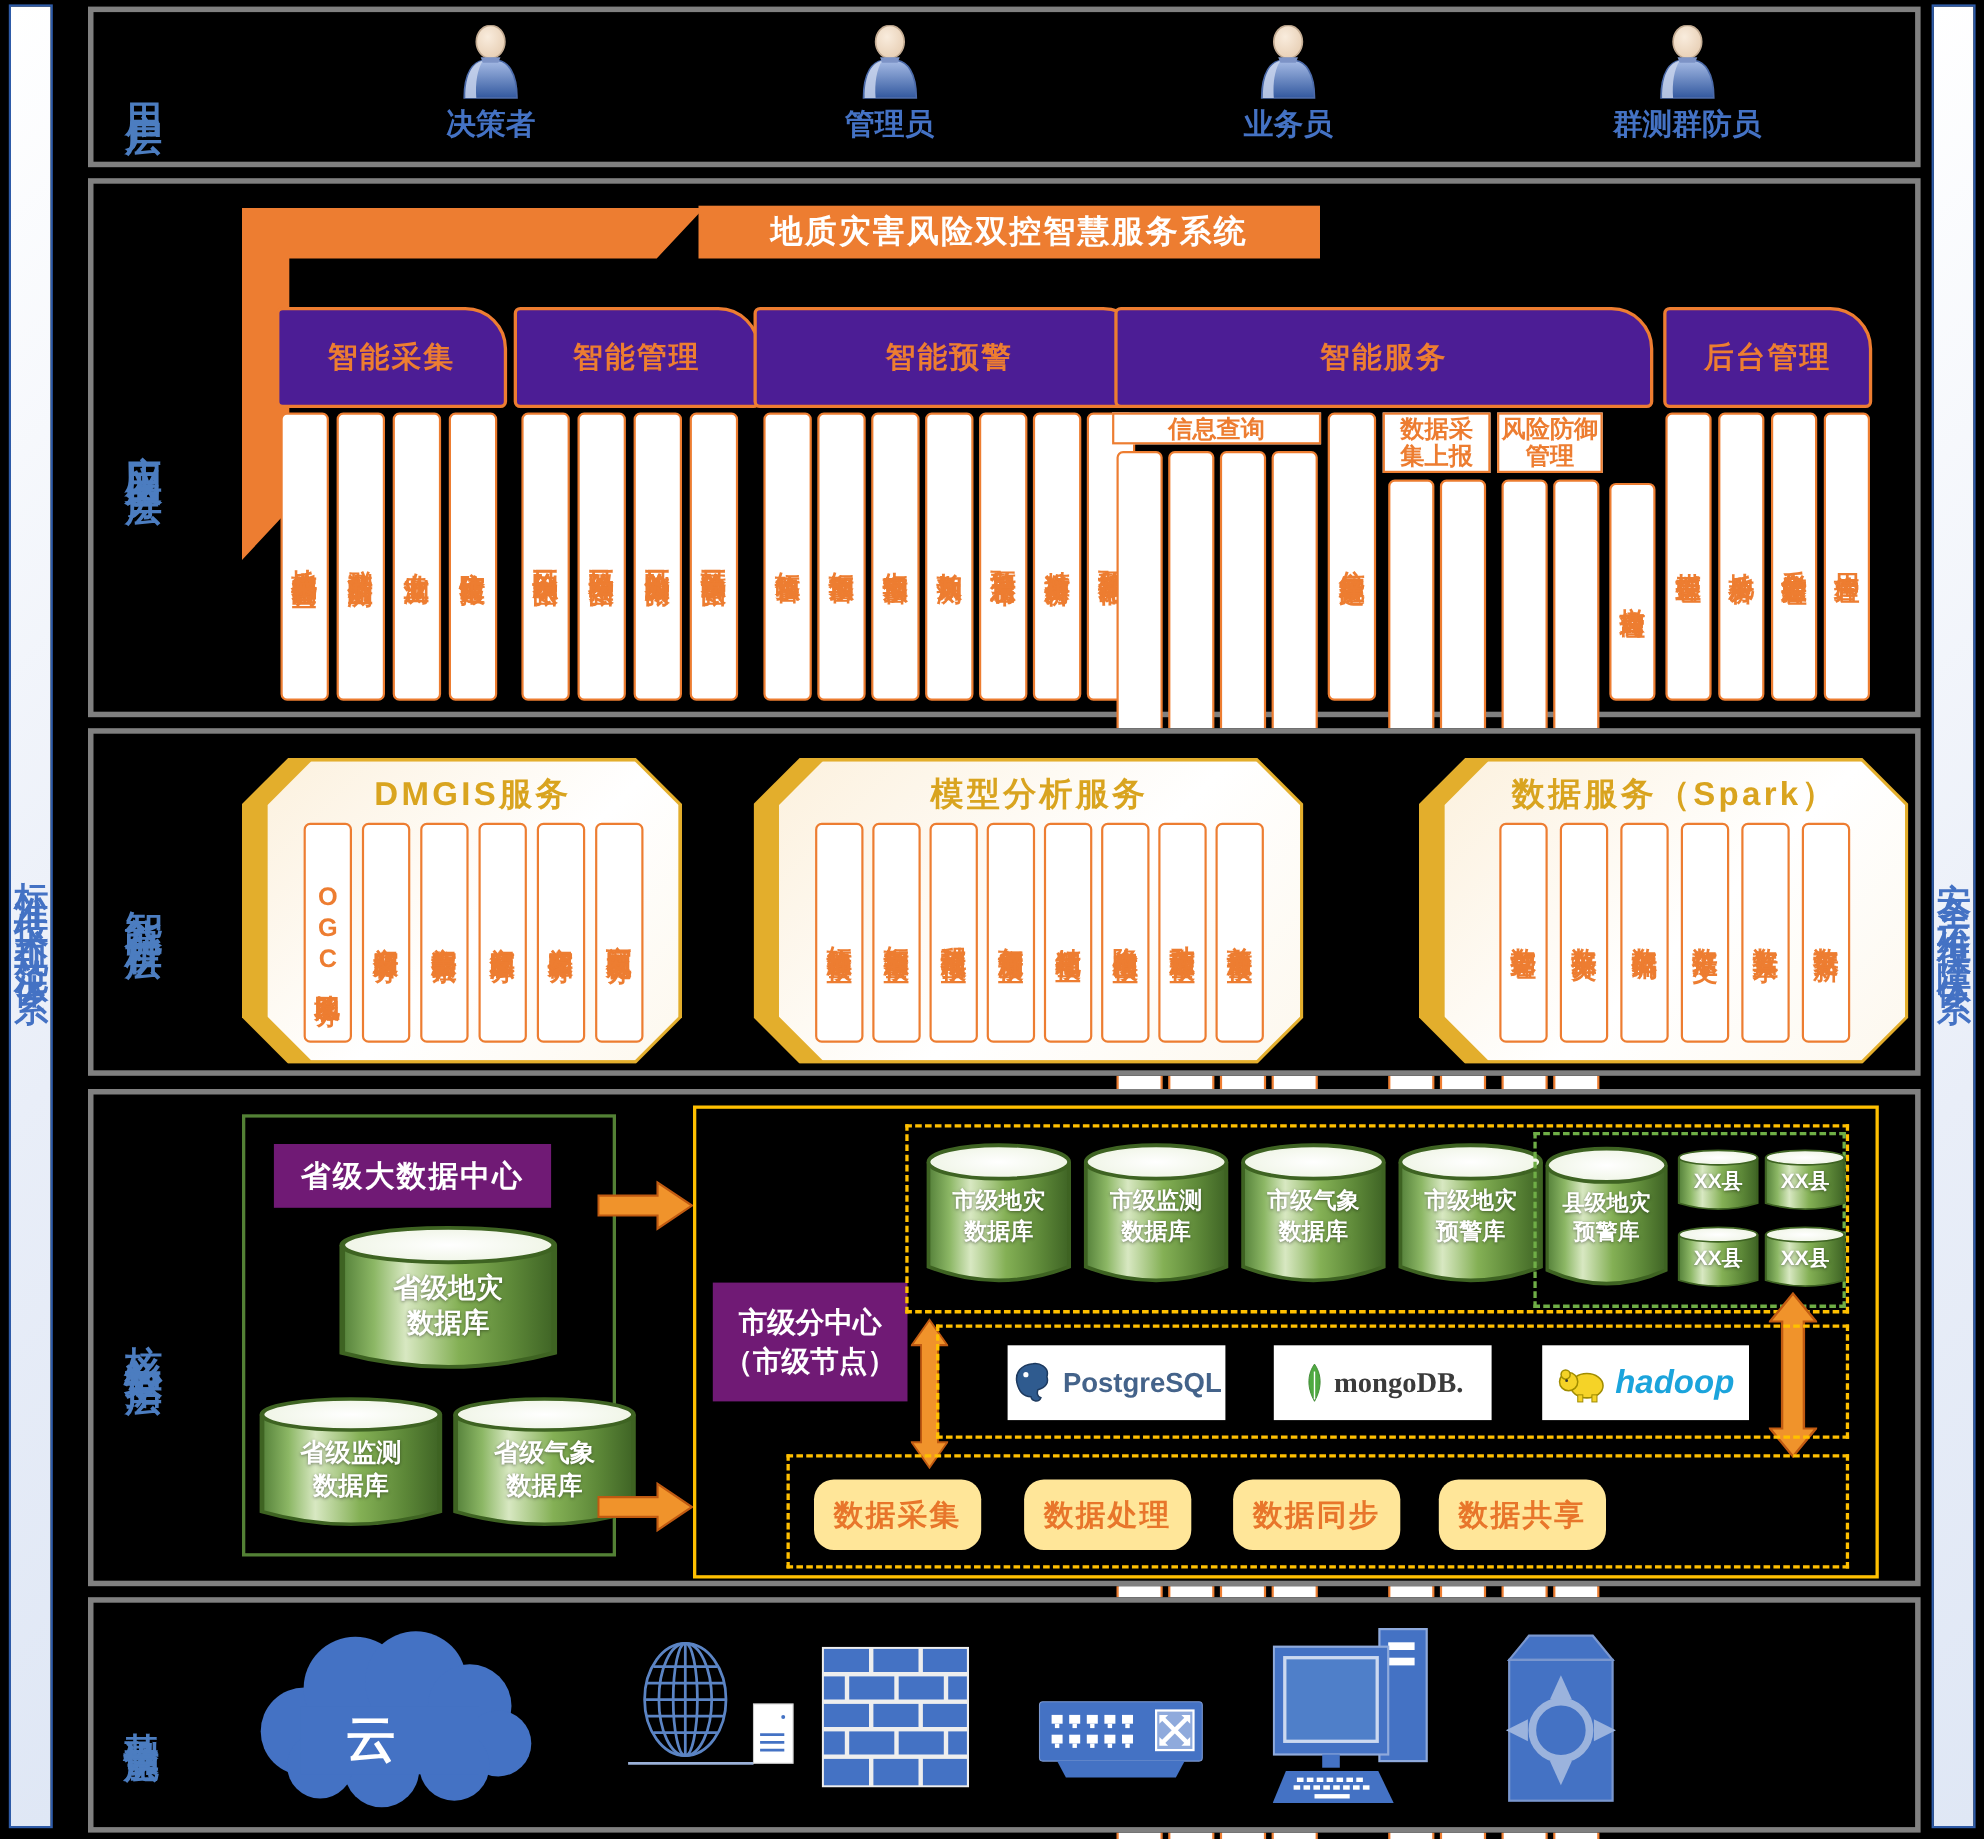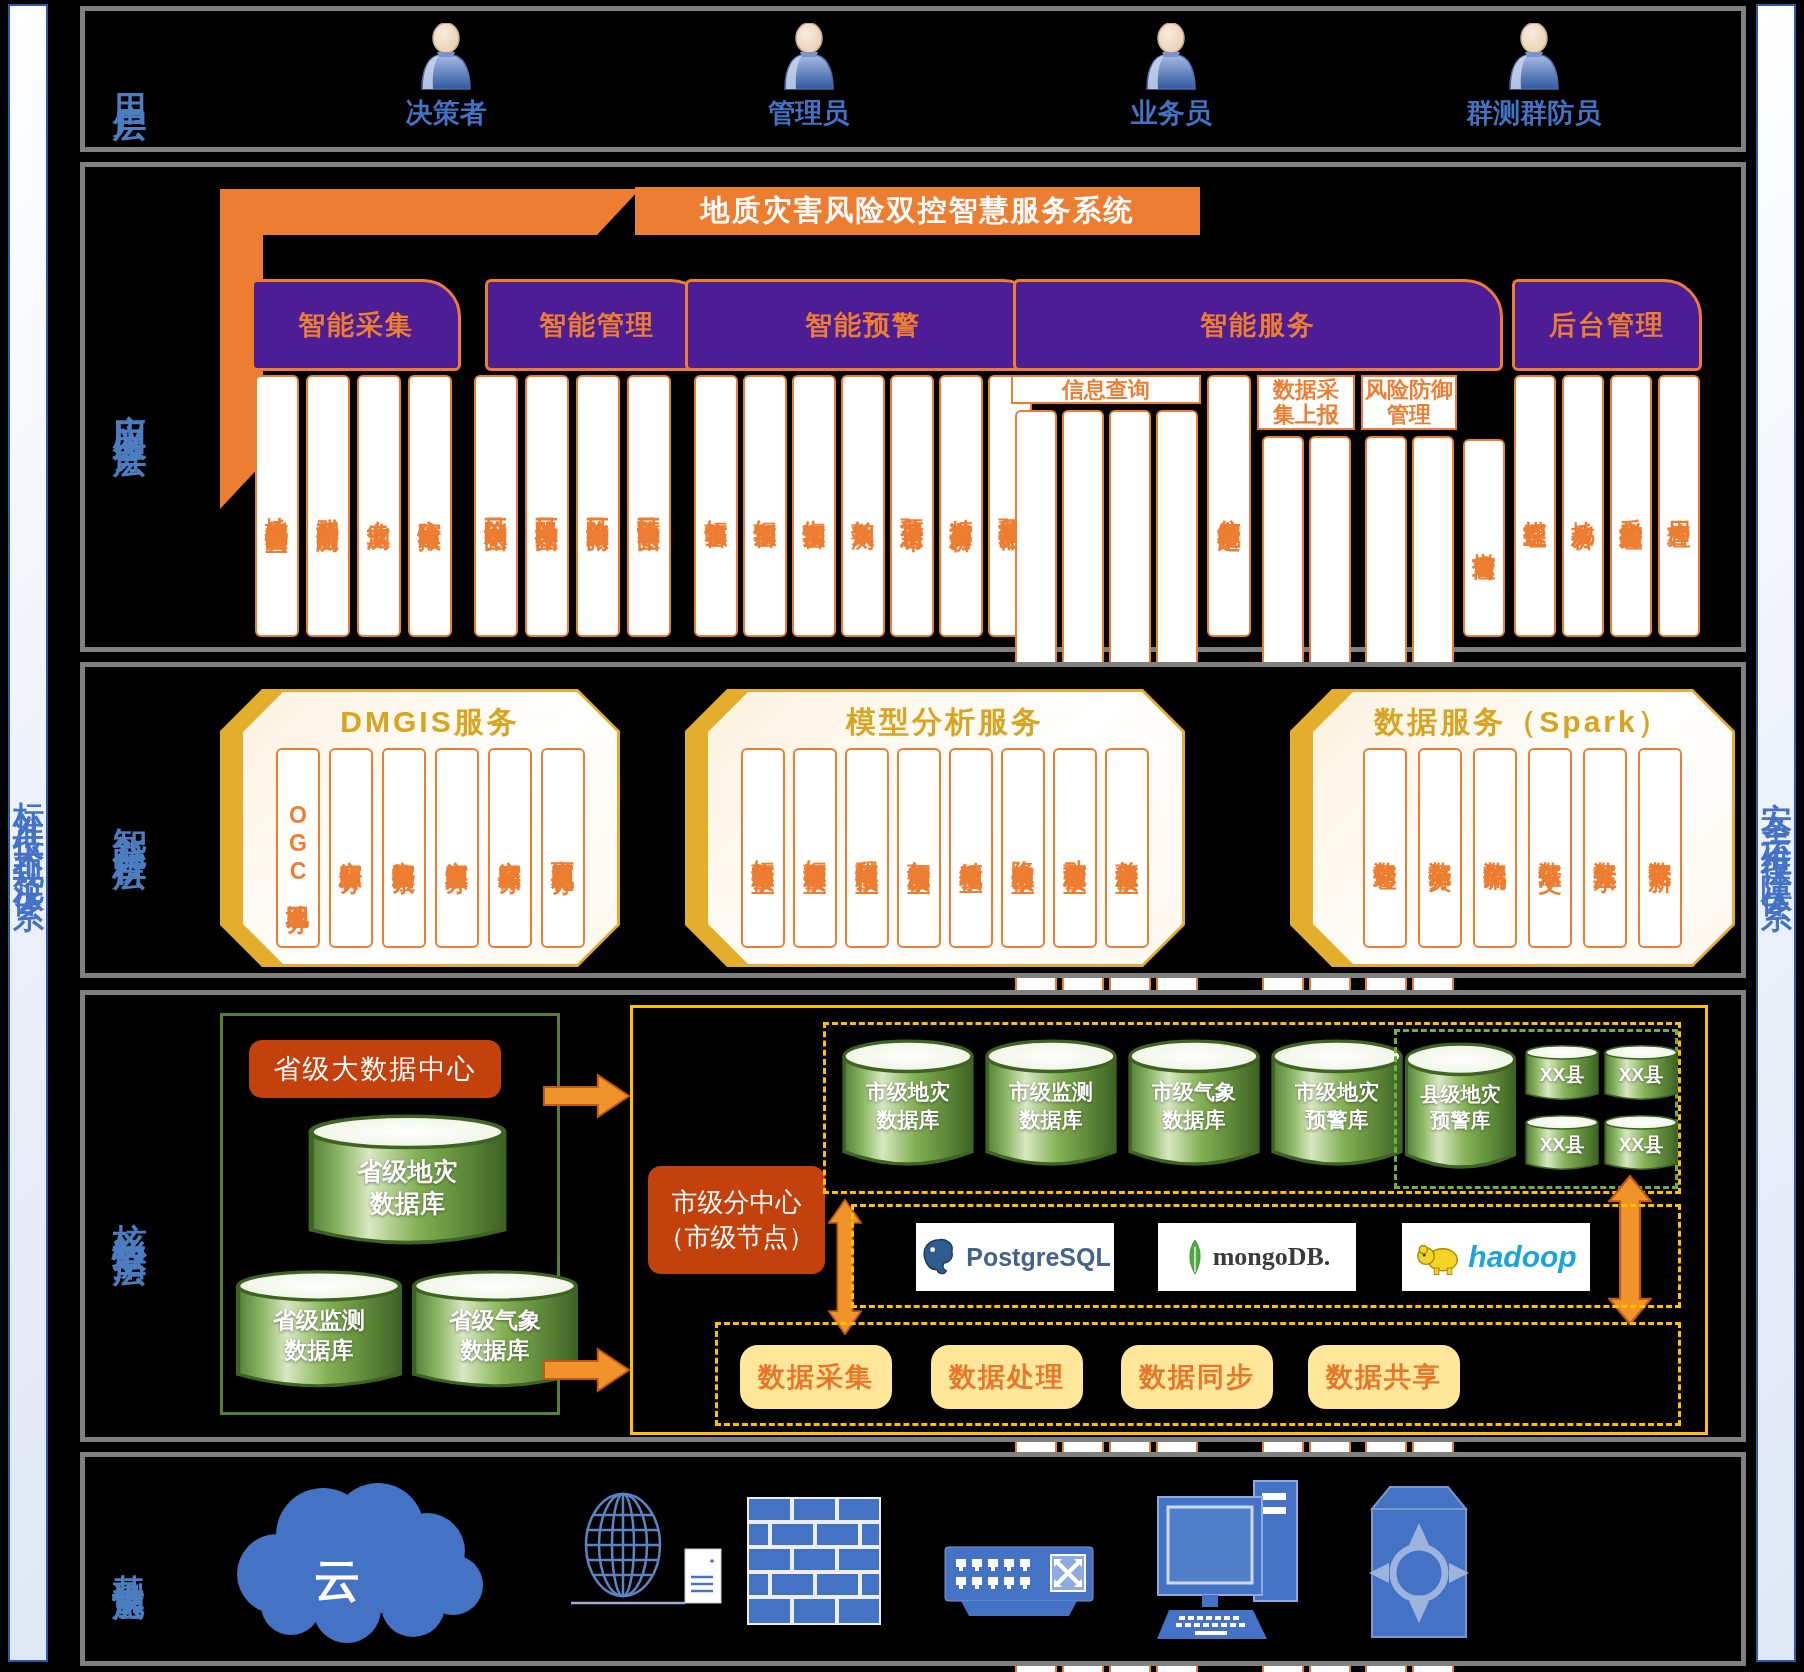--- a/index.html
+++ b/index.html
@@ -27,21 +27,21 @@
   .sgcols{flex:1;display:flex;gap:5px;justify-content:center;}
   .sgcols .vcol{width:42px;}
   
   .oct-outer{position:absolute;top:22px;height:278px;background:#E3AE2C;clip-path:polygon(42px 0,calc(100% - 42px) 0,100% 42px,100% calc(100% - 42px),calc(100% - 42px) 100%,42px 100%,0 calc(100% - 42px),0 42px);}
   .oct-inner{position:absolute;inset:3px;background:linear-gradient(135deg,#fcf1de,#ffffff 55%,#fdf8ee);clip-path:polygon(40px 0,calc(100% - 40px) 0,100% 40px,100% calc(100% - 40px),calc(100% - 40px) 100%,40px 100%,0 calc(100% - 40px),0 40px);margin-left:20px;}
   .oct-title{position:absolute;top:10px;left:0;width:100%;text-align:center;color:#D9A41F;font-weight:bold;font-size:30px;letter-spacing:3px;}
   .oct-cols{position:absolute;top:56px;bottom:16px;left:0;right:0;display:flex;justify-content:center;}
   .oct-cols .vcol{height:auto;}
   
   .greenbox{position:absolute;left:135px;top:18px;width:340px;height:402px;border:3px solid #538135;box-sizing:border-box;}
-  .ylabel{background:#c2410c;color:#fff;font-weight:normal;display:flex;align-items:center;justify-content:center;text-align:center;border-radius:13px;}
+  .ylabel{background:#701a75;color:#fff;font-weight:bold;display:flex;align-items:center;justify-content:center;text-align:center;}
   .yellowbox{position:absolute;left:545px;top:10px;width:1078px;height:430px;border:3px solid #FFC000;box-sizing:border-box;}
   .dash-y{position:absolute;border:3px dashed #FFC000;box-sizing:border-box;}
   .dash-g{position:absolute;border:3px dashed #6FAE46;box-sizing:border-box;}
   .cyl{position:absolute;}
   .cyl svg{position:absolute;left:0;top:0;width:100%;height:100%;}
   .cyl-label{position:absolute;left:0;right:0;top:30%;text-align:center;color:#fff;font-weight:bold;white-space:pre-line;text-shadow:0 1px 3px rgba(0,0,0,.45);line-height:1.3;}
   .logo{position:absolute;top:16px;height:68px;background:#fff;display:flex;align-items:center;justify-content:center;gap:7px;}
   .pg-text{font-size:25px;font-weight:bold;color:#44638a;}
   .mongo-text{font-family:"Liberation Serif",serif;font-size:26px;font-weight:bold;color:#3b3b3b;}
   .hadoop-text{font-size:30px;font-weight:bold;font-style:italic;color:#1BA4DC;}
@@ -137,21 +137,21 @@
   </section>
 
   <section class="band" style="top:162px;height:490px">
     <span class="layer-label">应用服务层</span>
     <svg style="position:absolute;left:0;top:0;width:600px;height:360px">
       <polygon points="135,22 555,22 512,68 178,68 178,296 135,342" fill="#ED7D31"></polygon>
     </svg>
     <div class="banner">地质灾害风险双控智慧服务系统</div>
 
     <div class="ghead" style="left:166px;width:210px">智能采集</div>
-    <div class="ghead" style="left:400px;width:224px">智能管理</div>
+    <div class="ghead" style="left:382px;width:224px">智能管理</div>
     <div class="ghead" style="left:600px;width:356px">智能预警</div>
     <div class="ghead" style="left:1427px;width:190px">后台管理</div>
     <div class="ghead" style="left:928px;width:490px">智能服务</div>
 
     <div class="gcols" style="left:160px;width:216px">
       <div class="vcol">地质灾害风险调查</div>
       <div class="vcol">群测群防监测</div>
       <div class="vcol">专业监测</div>
       <div class="vcol">灾险情速报</div>
     </div>

